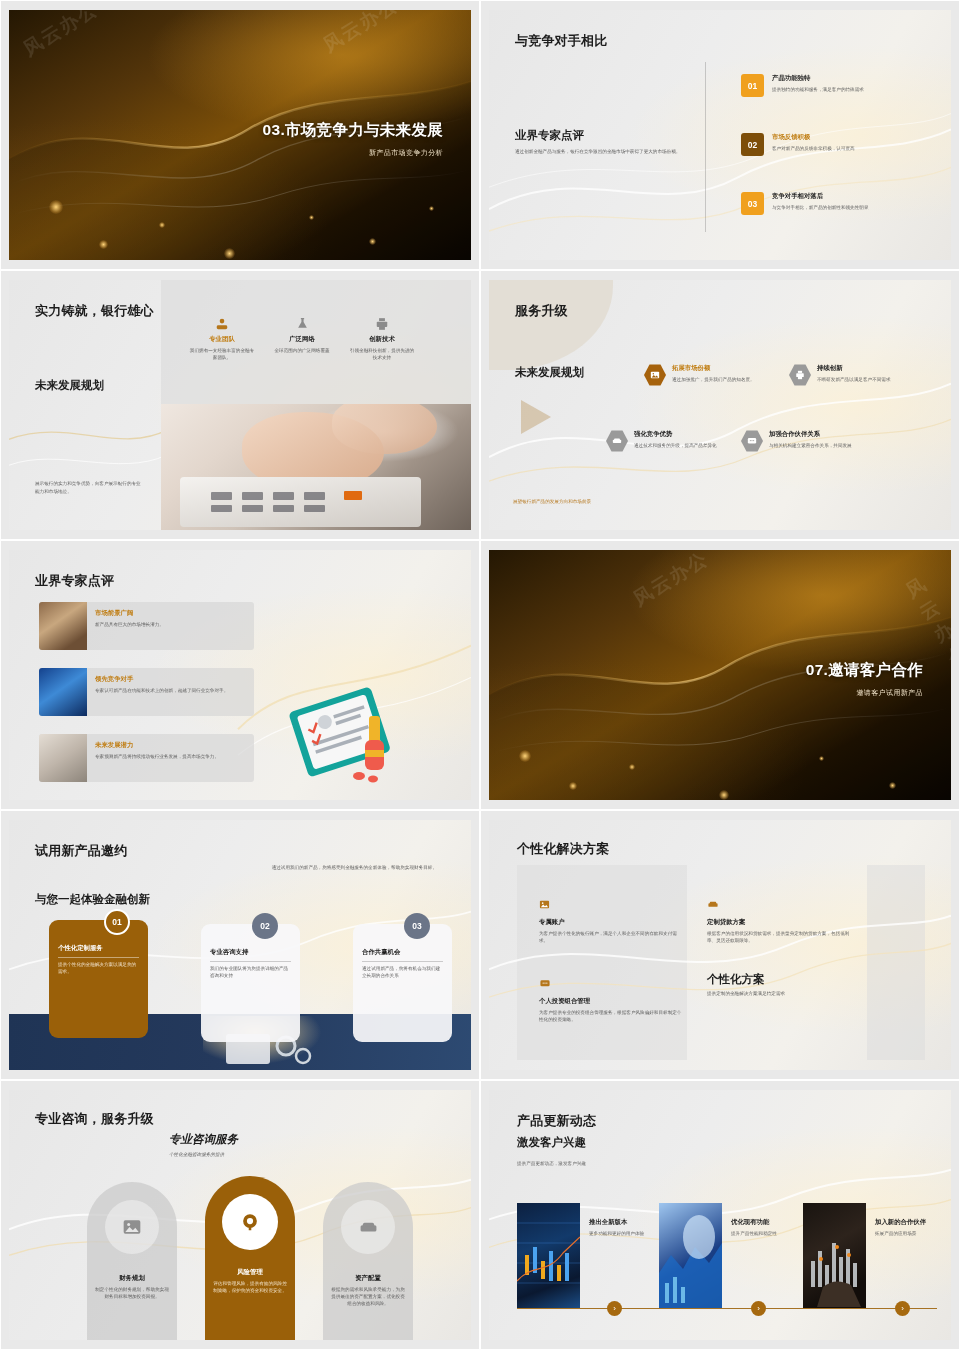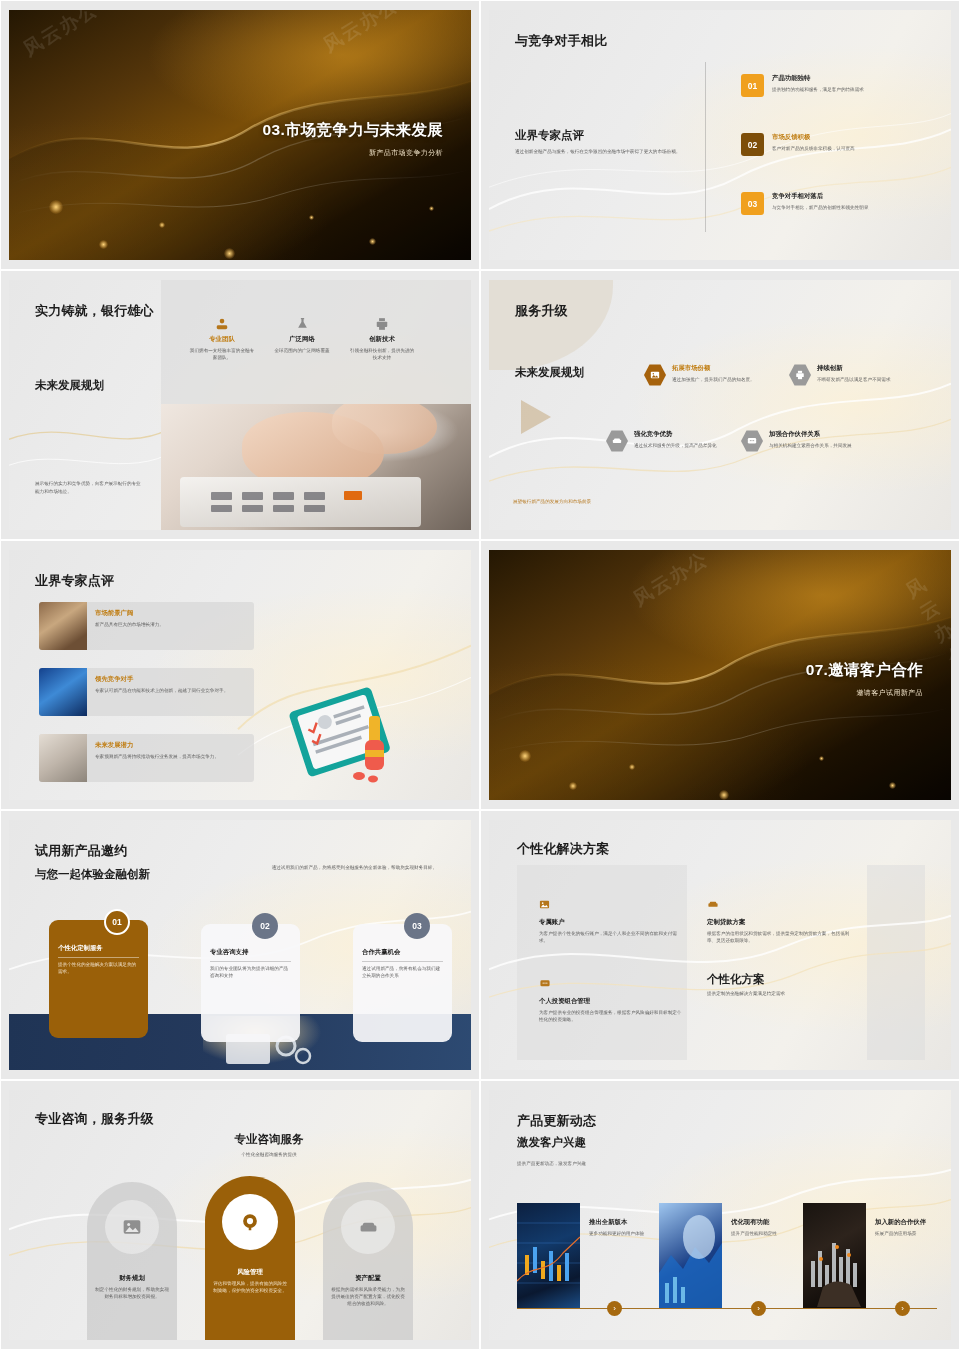--- a/index.html
+++ b/index.html
@@ -407,21 +407,21 @@
         <div style="position:absolute;left:42%;bottom:0;width:130px;height:54px;
              background:radial-gradient(ellipse at 40% 30%, rgba(255,225,160,.9), rgba(40,70,110,0) 60%);"></div>
         <div style="position:absolute;left:47%;bottom:6px;width:44px;height:30px;background:#e5e8ec;border-radius:3px;opacity:.9;"></div>
         <svg style="position:absolute;left:57%;bottom:2px;" width="46" height="36" viewBox="0 0 46 36">
           <circle cx="14" cy="14" r="9" fill="none" stroke="#cfd6dd" stroke-width="3"></circle>
           <circle cx="31" cy="24" r="7" fill="none" stroke="#cfd6dd" stroke-width="2.5"></circle>
         </svg>
       </div>
 
       <h1 class="stitle" style="position:absolute;left:26px;top:22px;">试用新产品邀约</h1>
-      <h2 class="sub" style="position:absolute;left:26px;top:47px;font-family:Liberation Mono, monospace;">与您一起体验金融创新</h2>
+      <h2 class="sub" style="position:absolute;left:26px;top:72px;font-family:Liberation Mono, monospace;">与您一起体验金融创新</h2>
       <p class="muted" style="position:absolute;left:258px;top:44px;width:170px;text-align:right;">通过试用我们的新产品，您将感受到金融服务的全新体验，帮助您实现财务目标。</p>
 
       <div class="tcard sel" style="left:40px;top:100px;">
         <div class="cardttl" style="color:#fff;">个性化定制服务</div>
         <div class="tdiv w"></div>
         <div class="cardbody" style="color:#f2e3cd;">提供个性化的金融解决方案以满足您的需求。</div>
       </div>
       <div class="bubble sel" style="left:95px;top:89px;">01</div>
 
       <div class="tcard pl" style="left:192px;top:104px;">
@@ -490,21 +490,21 @@
     </div>
   </div>
 
   <div class="slide">
     <div class="inner light">
       <svg class="lightwave" viewBox="0 0 464 252" preserveAspectRatio="none">
         <path d="M0,140 C100,100 200,158 300,118 C370,90 420,104 464,90" fill="none" stroke="#fff" stroke-width="2" opacity=".9"></path>
         <path d="M0,166 C110,128 210,186 310,146 C380,116 425,132 464,118" fill="none" stroke="#f0ddb2" stroke-width="1.3" opacity=".85"></path>
       </svg>
       <h1 class="stitle" style="position:absolute;left:26px;top:20px;">专业咨询，服务升级</h1>
-      <div style="position:absolute;left:160px;top:42px;width:200px;text-align:center;">
+      <div style="position:absolute;left:160px;top:42px;width:200px;font-style:italic;">
         <h2 class="sub">专业咨询服务</h2>
         <div class="cardbody" style="margin-top:4px;">个性化金融咨询服务的提供</div>
       </div>
 
       <div class="door off" style="left:78px;top:92px;">
         <div class="dcirc" style="top:18px;width:54px;height:54px;background:rgba(243,243,243,.55);">
           <svg width="20" height="20" viewBox="0 0 24 24" fill="#8f8f8f">
               <rect x="2" y="4" width="20" height="16" rx="2"></rect>
               <circle cx="8" cy="9" r="1.8" fill="#e6e6e6"></circle>
               <path d="M4 18l5-6 4 4 3-3 4 5z" fill="#e6e6e6"></path>

